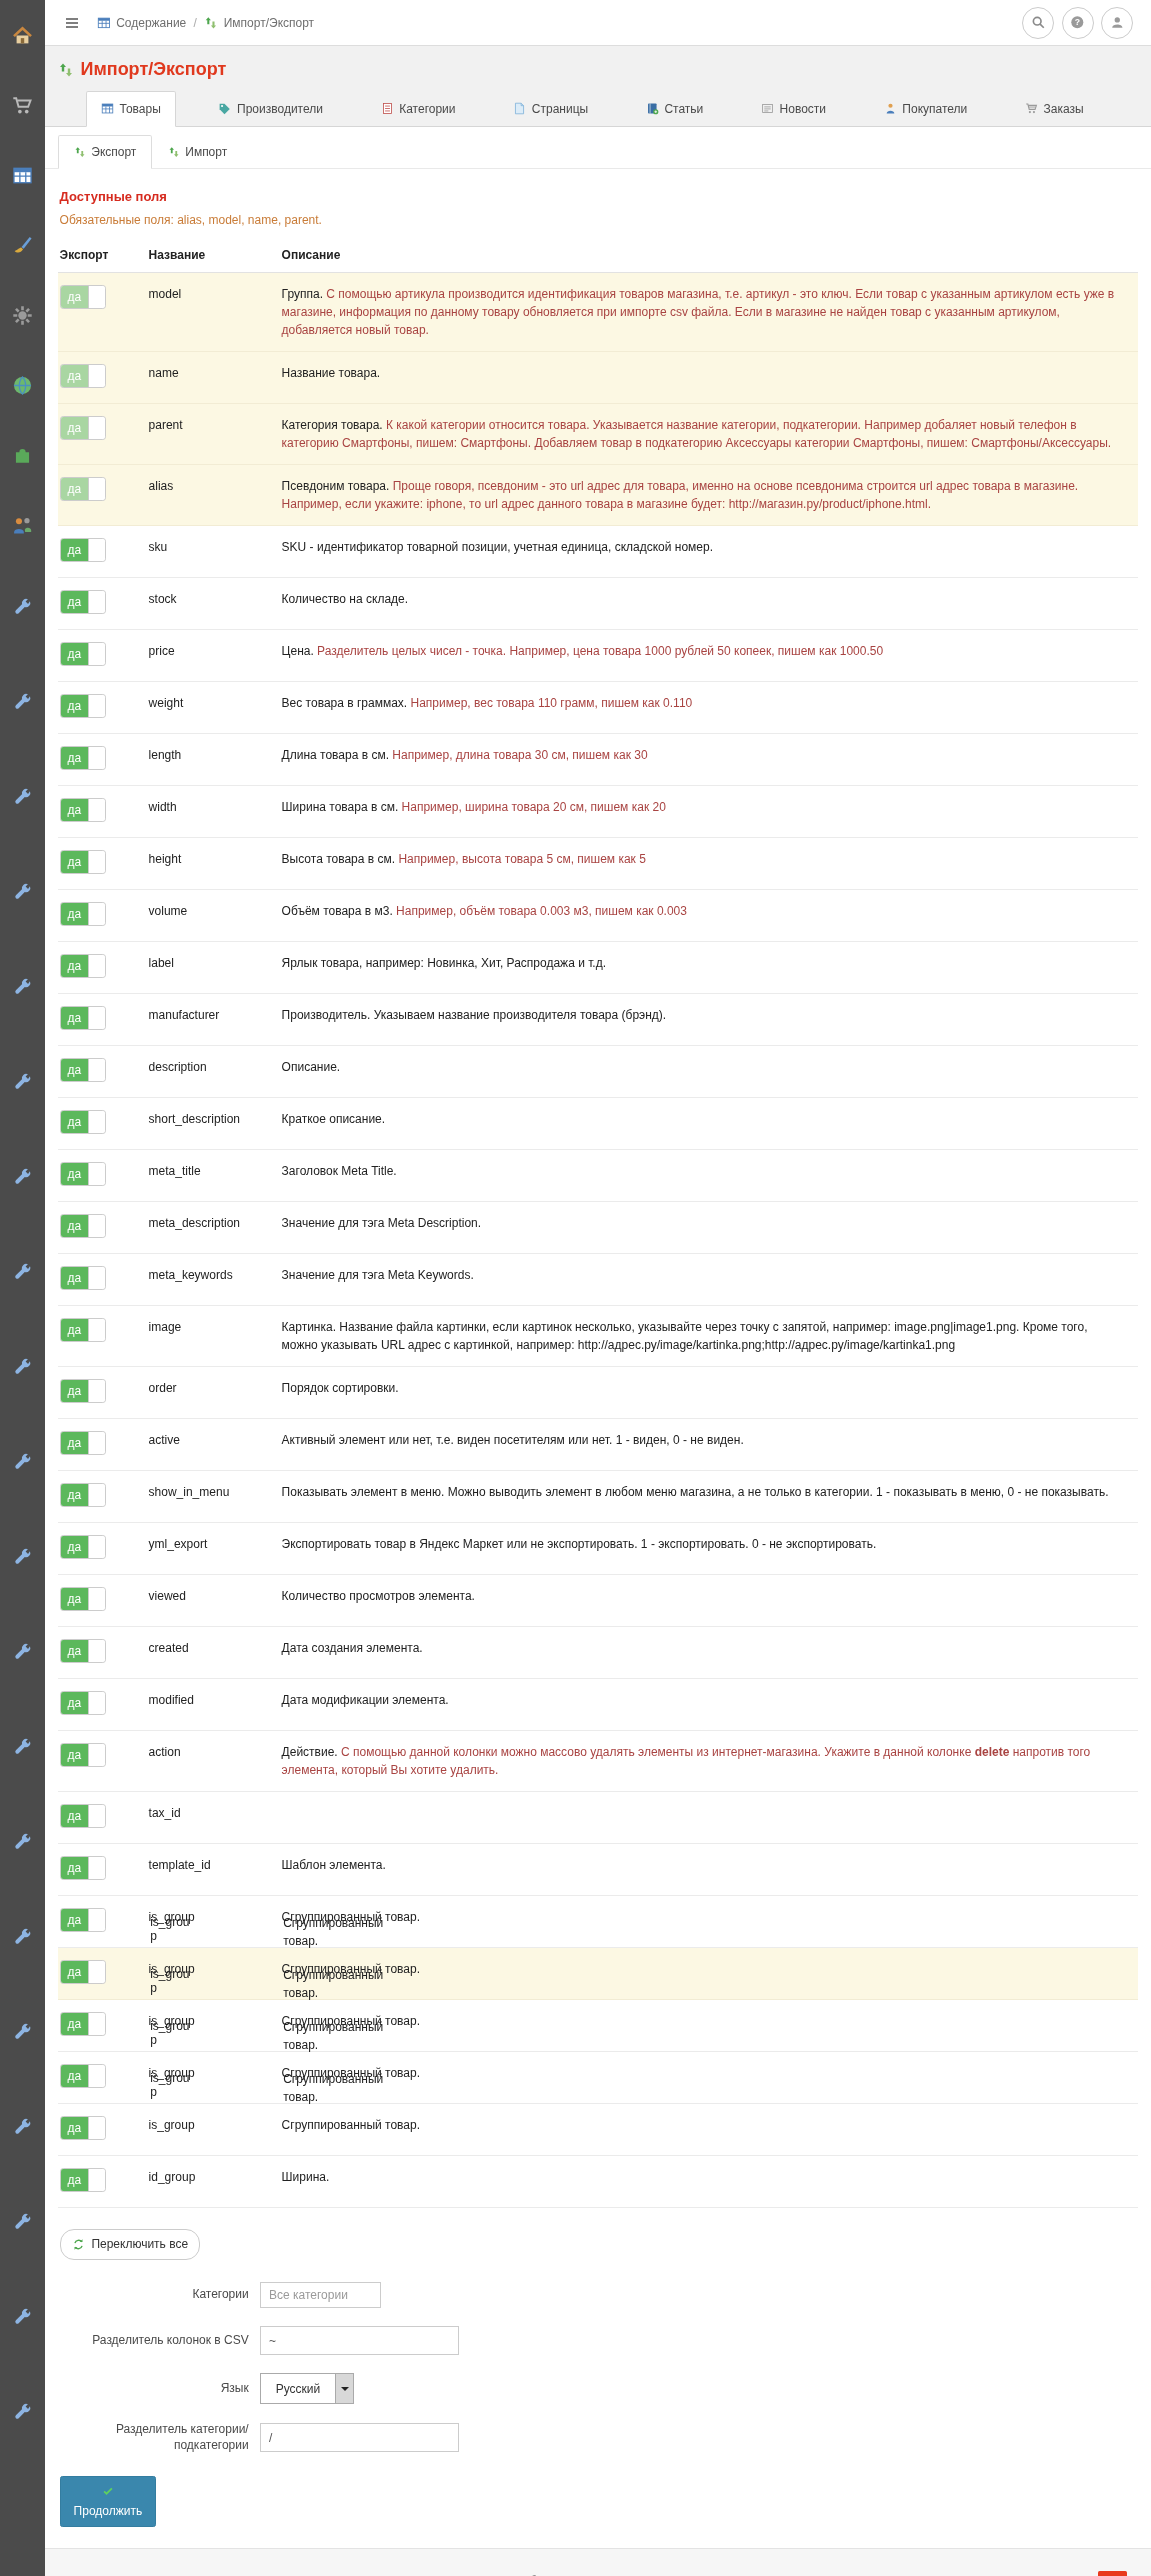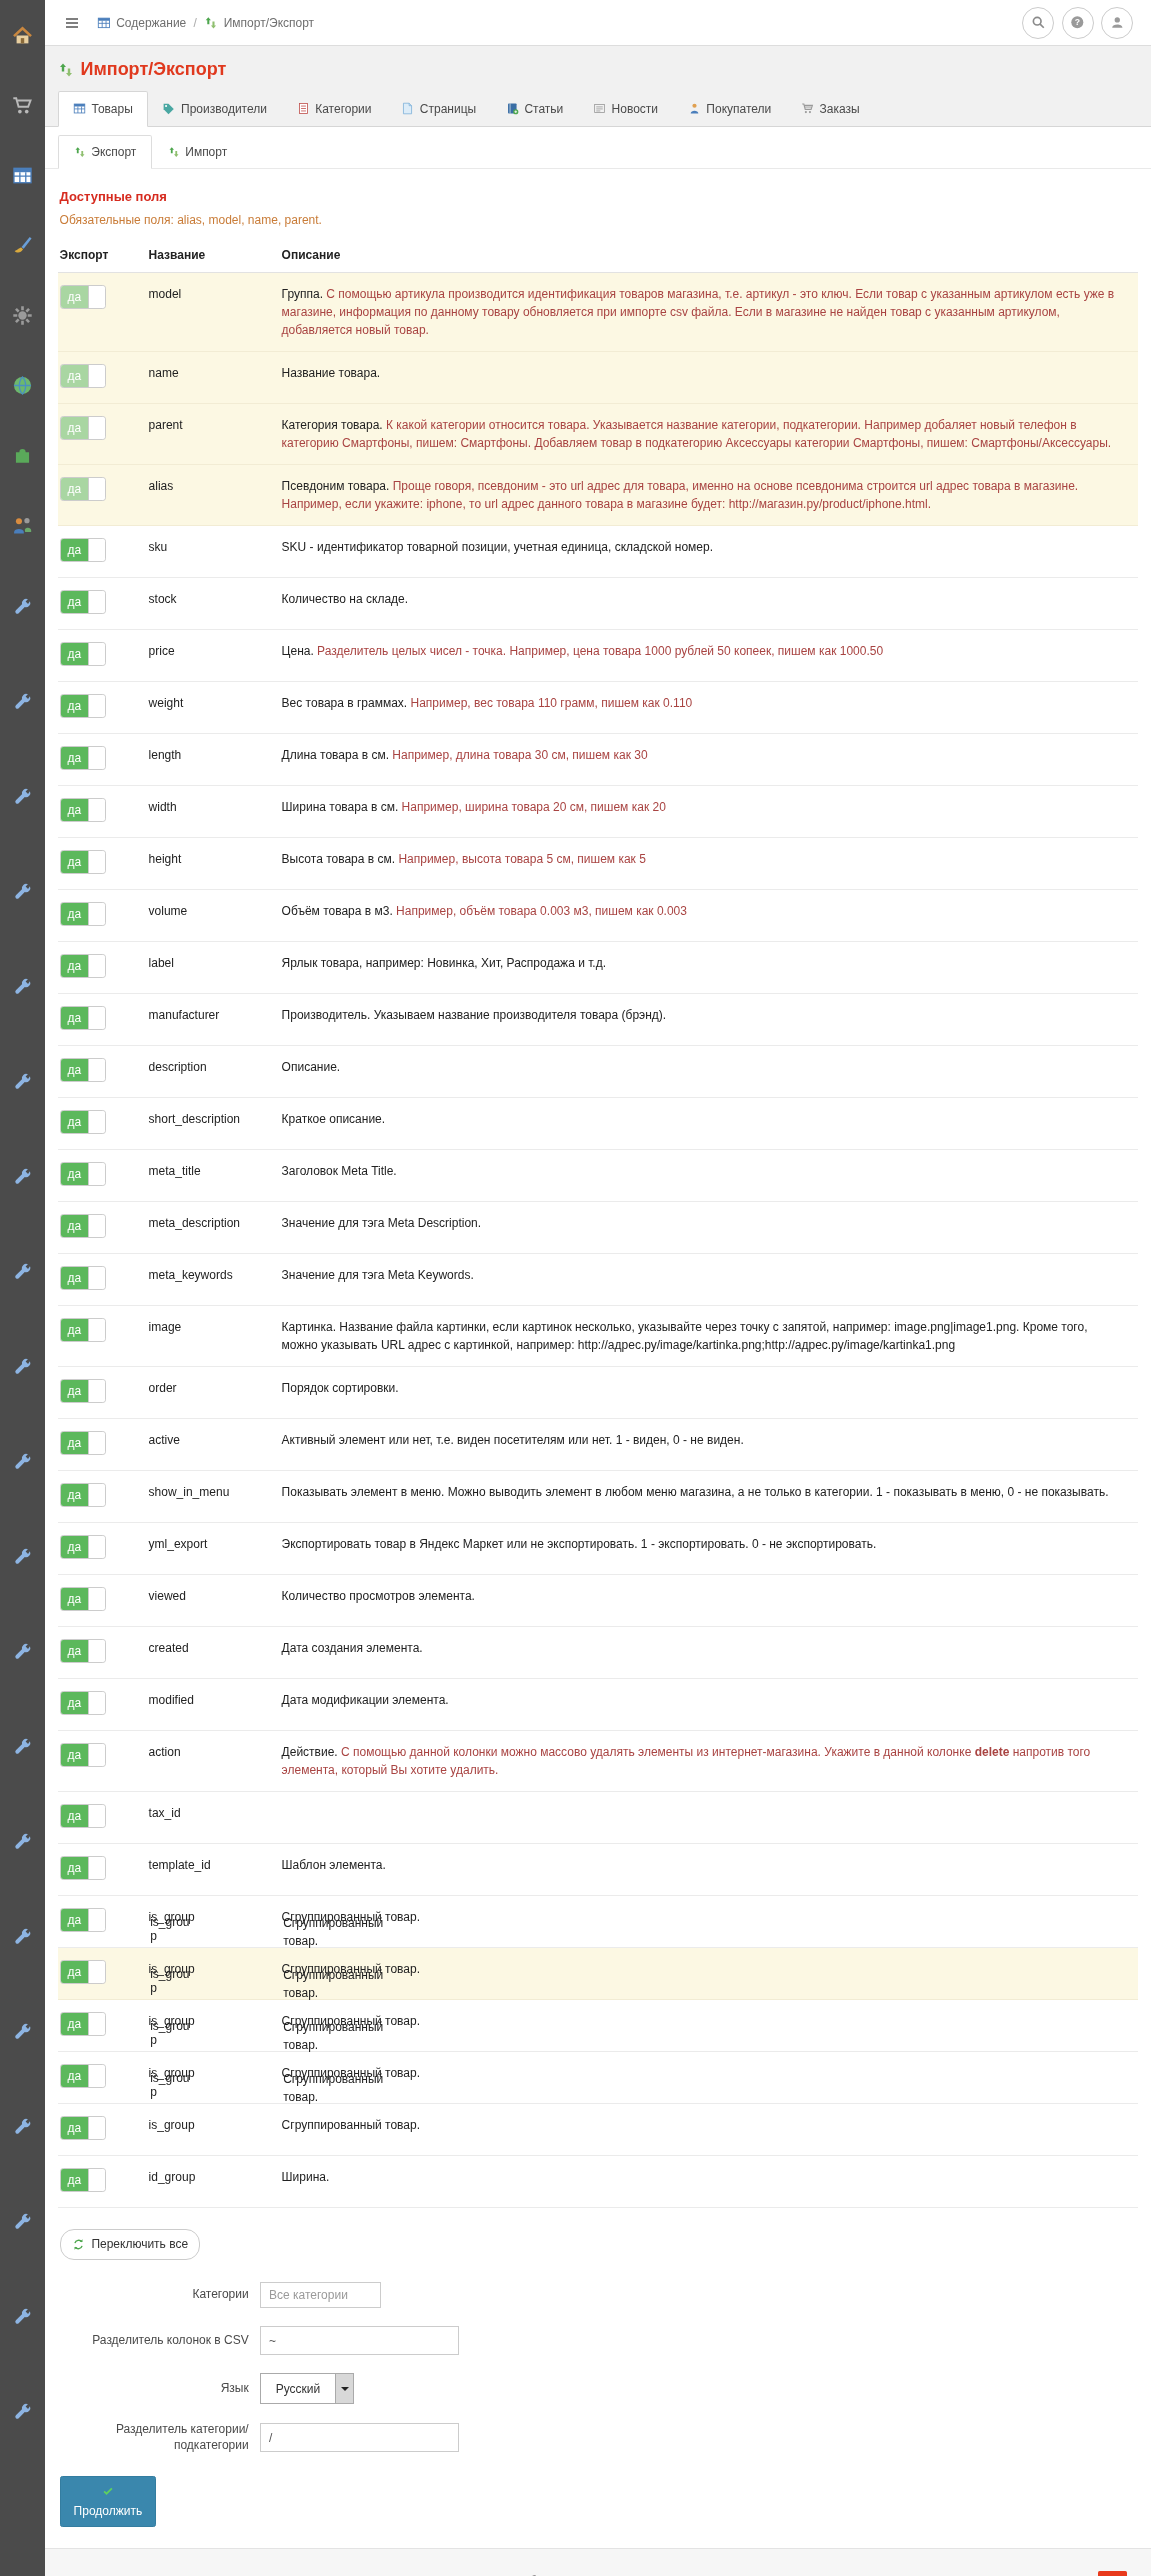--- a/index.html
+++ b/index.html
@@ -47,21 +47,21 @@
   .page-head { background:#f1f1f1; padding-top:13px; }
   .page-title {
     display:flex; align-items:center; gap:6.5px; padding:0 13px 11.3px 13px;
     font-size:18px; font-weight:bold; color:#e0391e;
   }
   .page-title svg { width:16px; height:16px; }
 
   .tabs { display:flex; border-bottom:0.8px solid #d6d6d6; padding:0 0 0 13px; }
   .tab {
     display:flex; align-items:center; gap:5.7px; padding:9.7px 13.8px; cursor:pointer;
-    color:#4a4a4a; border:0.8px solid transparent; margin-bottom:-0.8px; font-size:12px;
+    color:#4a4a4a; border:0.8px solid transparent; margin-bottom:-0.8px; font-size:12px;margin-left:28px;
   }
   .tab svg { width:13px; height:13px; }
   .tab.active {
     background:#fff; border-color:#d6d6d6; border-bottom-color:#fff; border-radius:2.4px 2.4px 0 0;
   }
 
   .subtabs { display:flex; background:#fff; padding:8px 0 0 13px; border-bottom:0.8px solid #e9e9e9; }
   .subtab {
     display:flex; align-items:center; gap:5.7px; padding:9px 14.6px; cursor:pointer;
     color:#4a4a4a; border:0.8px solid transparent; margin-bottom:-0.8px;

